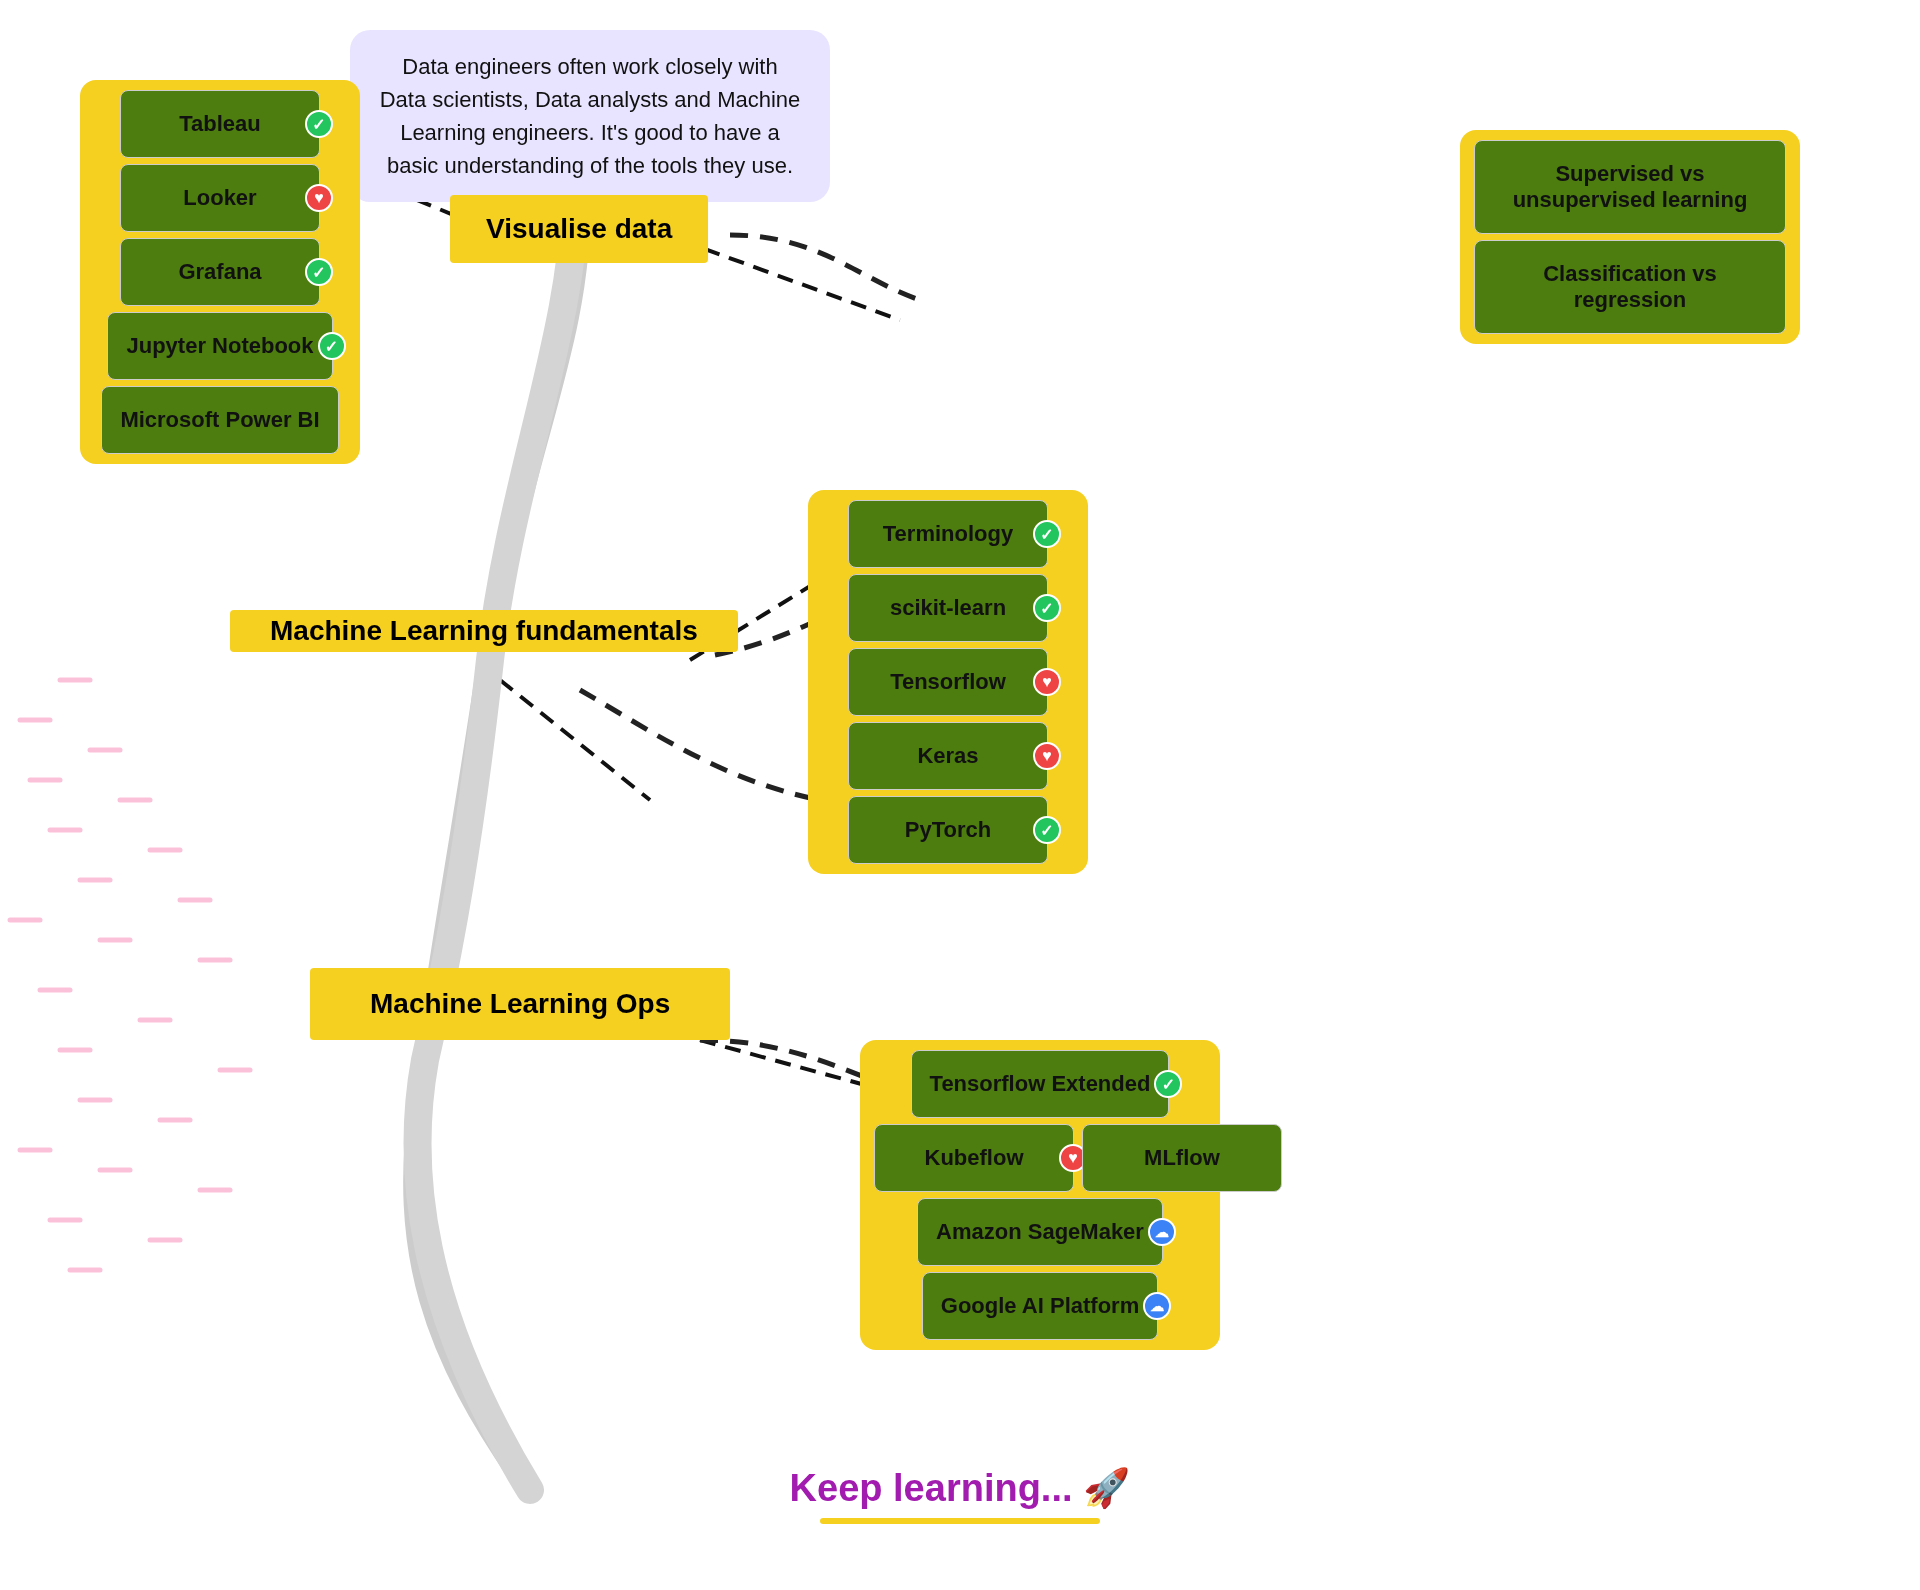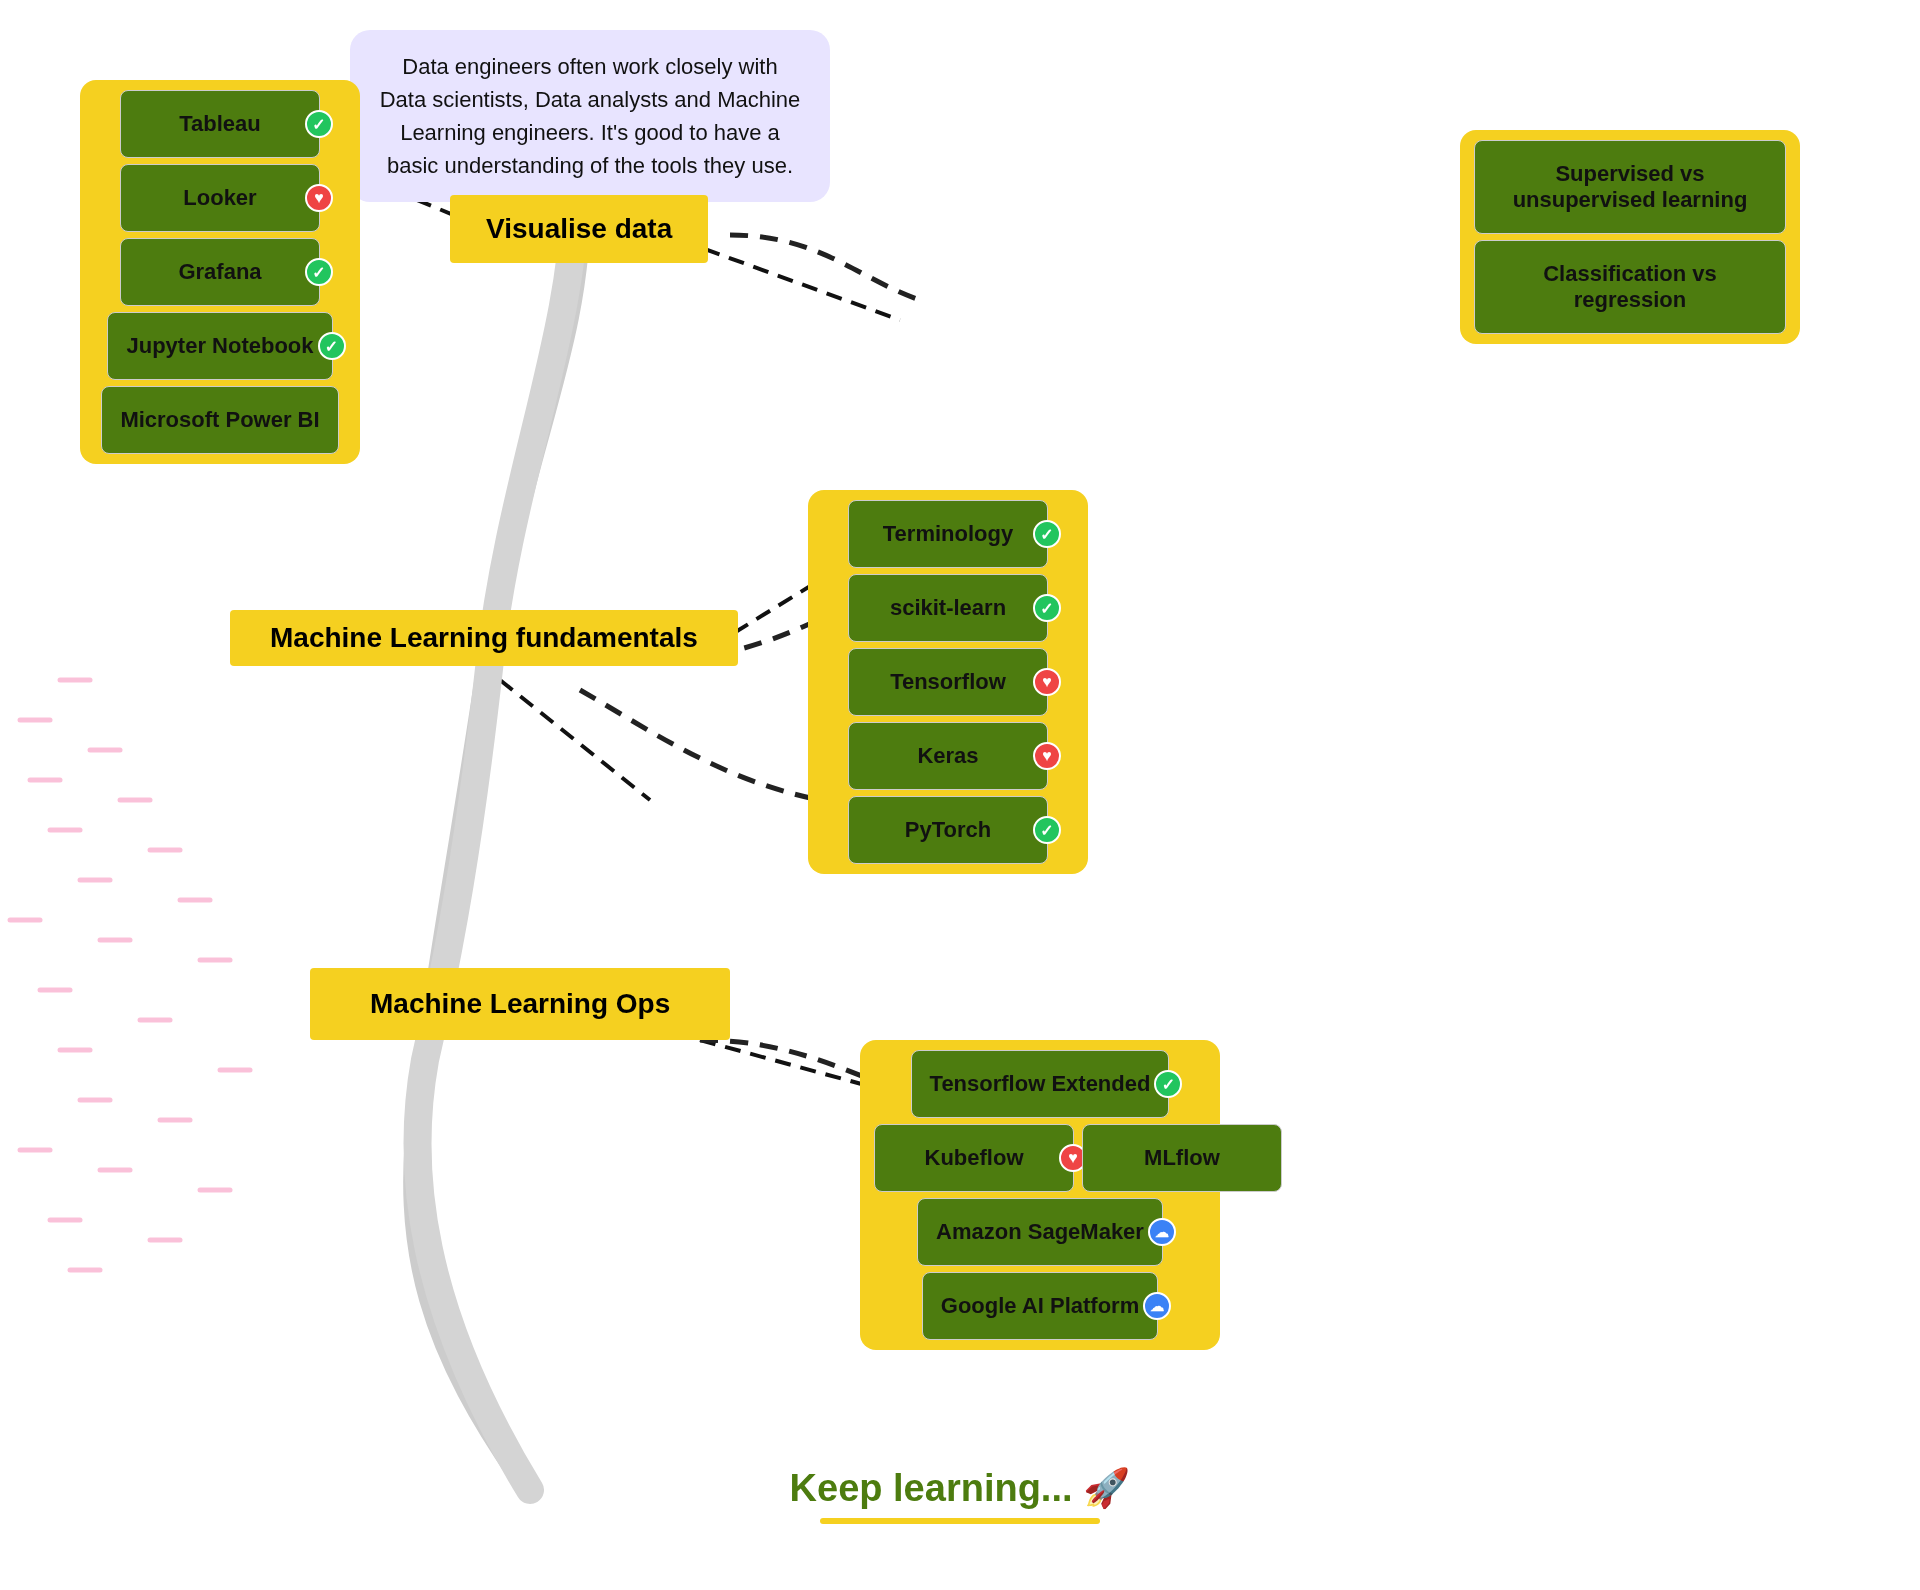--- a/index.html
+++ b/index.html
@@ -113,21 +113,21 @@
       color: #111;
     }
 
     .tooltip-bubble strong { font-weight: 400; }
 
     
     .keep-learning {
       position: absolute;
       font-size: 38px;
       font-weight: 900;
-      color: #4d7c0f;
+      color: #a21caf;
       text-align: center;
     }
 
     .keep-learning-underline {
       position: absolute;
       height: 6px;
       background: #F5D020;
       border-radius: 4px;
     }
   </style>
@@ -229,21 +229,21 @@
 
   <div class="node-box items-group" style="right: 120px; top: 130px; width: 340px;">
     <div class="item-card" style="text-align:center; white-space:normal; min-width:280px;">
       <span>Supervised vs unsupervised learning</span>
     </div>
     <div class="item-card" style="text-align:center; white-space:normal; min-width:280px;">
       <span>Classification vs regression</span>
     </div>
   </div>
 
-  <div class="node-box yellow-bg" style="left: 230px; top: 610px; padding: 12px 40px;">
+  <div class="node-box yellow-bg" style="left: 230px; top: 610px; padding: 5px 40px;">
     <span class="node-title">Machine Learning fundamentals</span>
   </div>
 
   <div class="node-box items-group" style="left: 808px; top: 490px; width: 280px;">
     <div class="item-card">
       <span>Terminology</span>
       <span class="badge green">✓</span>
     </div>
     <div class="item-card">
       <span>scikit-learn</span>

